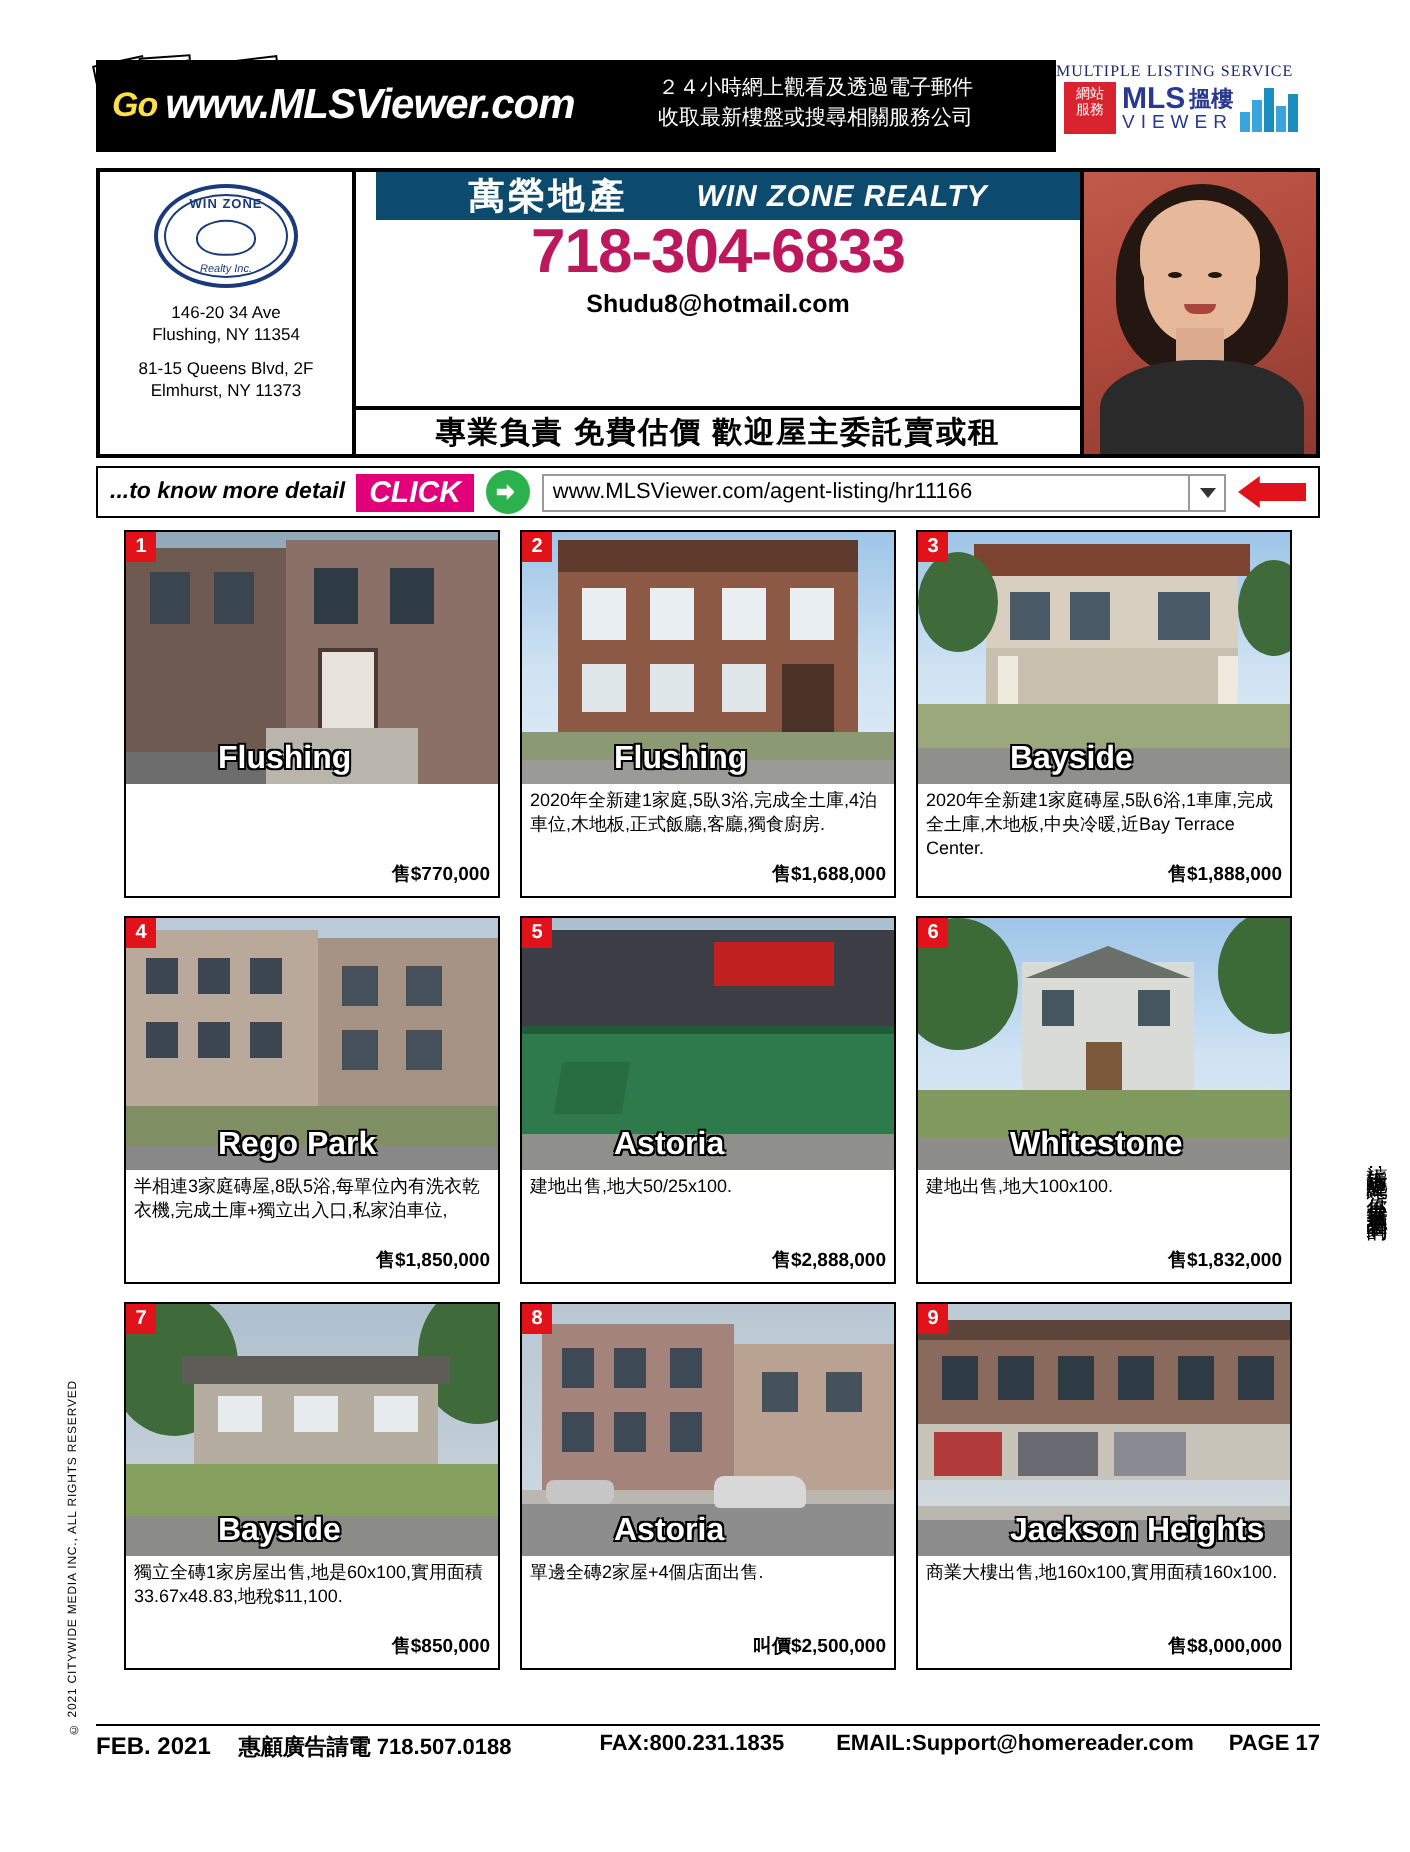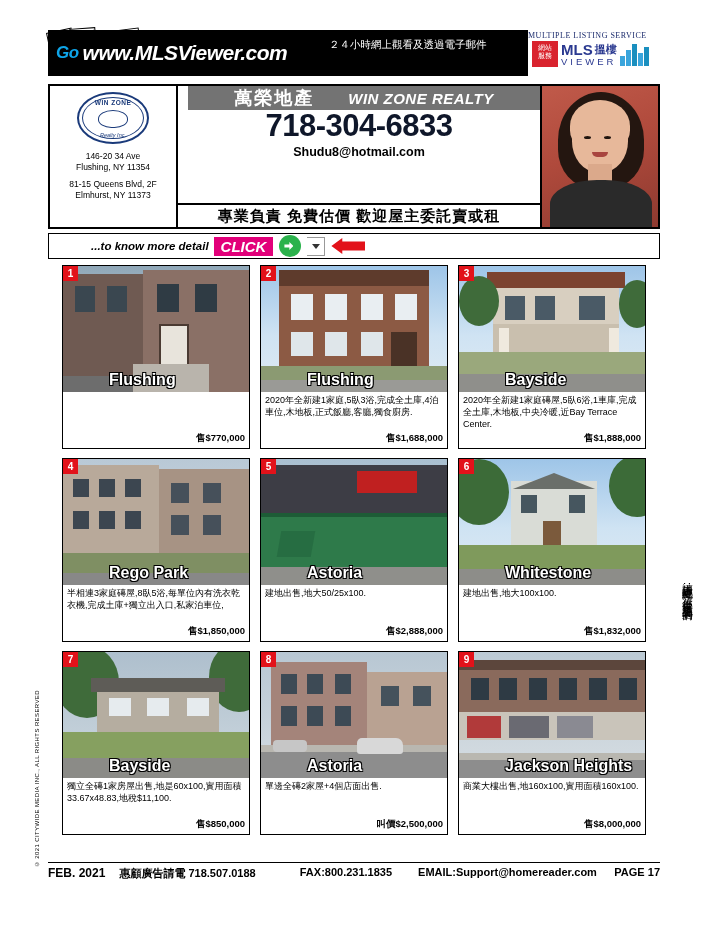--- a/index.html
+++ b/index.html
@@ -19,21 +19,21 @@
   
   .topbar {
     position: absolute; left: 48px; top: 30px; width: 612px; height: 46px;
     display: flex; align-items: stretch;
   }
   .topbar-left {
     flex: 0 0 275px; background: #000; position: relative;
     display: flex; align-items: center;
   }
   .go-box {
-    color: #0ea5e9; font-weight: bold; font-size: 17px; font-style: italic;
+    color: #fde047; font-weight: bold; font-size: 17px; font-style: italic;
     padding-left: 8px; padding-right: 4px; letter-spacing: -0.5px;
   }
   .url-text {
     color: #fff; font-weight: bold; font-size: 21px; letter-spacing: -0.5px;
     font-style: italic;
   }
   .topbar-mid {
     flex: 0 0 205px; background: #000; color: #fff;
     font-size: 10.5px; line-height: 1.45; padding: 7px 4px 0 6px;
   }
@@ -91,31 +91,31 @@
   }
   .logo-bird {
     position: absolute; left: 50%; top: 50%; transform: translate(-50%,-45%);
     width: 30px; height: 18px; border: 1.6px solid #1a3a7a; border-radius: 50% 50% 45% 45%;
   }
   .addr { font-size: 8.5px; line-height: 1.35; margin-top: 7px; color: #000; }
   .addr .sep { height: 5px; }
 
   .ad-main { flex: 1; position: relative; }
   .ad-title-row {
-    background: #737373; color: #fff; height: 24px; display: flex;
+    background: #0c4a6e; color: #fff; height: 24px; display: flex;
     align-items: center; justify-content: center; gap: 34px; margin-left: 10px;
   }
   .ad-title-cn { font-size: 18px; font-weight: bold; letter-spacing: 2px; }
   .ad-title-en { font-size: 15px; font-weight: bold; font-style: italic; letter-spacing: 0.5px; }
   .agent-name {
     text-align: center; font-size: 27px; font-weight: bold; color: #c3121a;
     margin-top: 4px; letter-spacing: 1px;
   }
   .agent-phone {
-    text-align: center; font-size: 31px; font-weight: bold; color: #0f172a;
+    text-align: center; font-size: 31px; font-weight: bold; color: #be185d;
     line-height: 1.05; letter-spacing: -0.5px;
   }
   .agent-email { text-align: center; font-size: 12.5px; font-weight: bold; color: #000; margin-top: 2px; }
   .ad-tagline {
     position: absolute; left: 0; right: 0; bottom: 0; height: 24px;
     border-top: 2px solid #000; display: flex; align-items: center;
     justify-content: center; font-size: 15px; font-weight: bold; letter-spacing: 1px;
   }
   .ad-photo {
     flex: 0 0 118px; border-left: 2px solid #000; position: relative; overflow: hidden;
@@ -131,21 +131,21 @@
   .neck { position: absolute; left: 46px; top: 78px; width: 24px; height: 20px; background: #dba98b; }
   .shoulders { position: absolute; left: 8px; top: 94px; width: 102px; height: 52px;
                background: #2a2a2a; border-radius: 46% 46% 0 0; }
   .eye { position: absolute; width: 7px; height: 3px; background: #20140e; border-radius: 50%; }
   .mouth { position: absolute; left: 50px; top: 66px; width: 16px; height: 5px;
            background: #a8453f; border-radius: 0 0 8px 8px; }
 
   
   .clickbar {
     position: absolute; left: 48px; top: 233px; width: 612px; height: 26px;
-    border: 1.5px solid #000; display: flex; align-items: center; background: #fff; padding-left: 36px;
+    border: 1.5px solid #000; display: flex; align-items: center; background: #fff;
   }
   .cb-know { font-size: 11.5px; font-weight: bold; font-style: italic; padding-left: 6px; }
   .cb-click {
     background: #e2007a; color: #fff; font-size: 15px; font-weight: bold;
     font-style: italic; padding: 1px 7px; margin-left: 5px;
   }
   .cb-arrow-green {
     width: 22px; height: 22px; margin: 0 6px; border-radius: 50%;
     background: #2bb24c; position: relative; flex: 0 0 auto;
   }
@@ -238,20 +238,21 @@
     <div class="paper" style="left:66px;top:1px;transform:rotate(-7deg);"></div>
   </div>
 
   <div class="topbar">
     <div class="topbar-left">
       <span class="go-box">Go</span>
       <span class="url-text">www.MLSViewer.com</span>
     </div>
     <div class="topbar-mid">
       <div>２４小時網上觀看及透過電子郵件</div>
+      <div>收取最新樓盤或搜尋相關服務公司</div>
     </div>
     <div class="topbar-right">
       <div class="mls-head">MULTIPLE LISTING SERVICE</div>
       <div class="mls-body">
         <div class="mls-sq">
           <div>網站</div>
           <div>服務</div>
         </div>
         <div>
           <div style="display:flex;align-items:center;gap:2px;">
@@ -308,20 +309,21 @@
       <div class="mouth"></div>
       <div class="neck"></div>
       <div class="shoulders"></div>
     </div>
   </div>
 
   <div class="clickbar">
     <span class="cb-know">...to know more detail</span>
     <span class="cb-click">CLICK</span>
     <span class="cb-arrow-green"></span>
+    <span class="cb-input" title="www.MLSViewer.com/agent-listing/">www.MLSViewer.com/agent-listing/hr11166</span>
     <span class="cb-select">
         <span class="cb-caret"></span>
       </span>
     <span class="cb-red-arrow"></span>
   </div>
 
   <div class="grid">
 
     <div class="card">
       <div class="card-photo" style="background:#6f7a82;">

